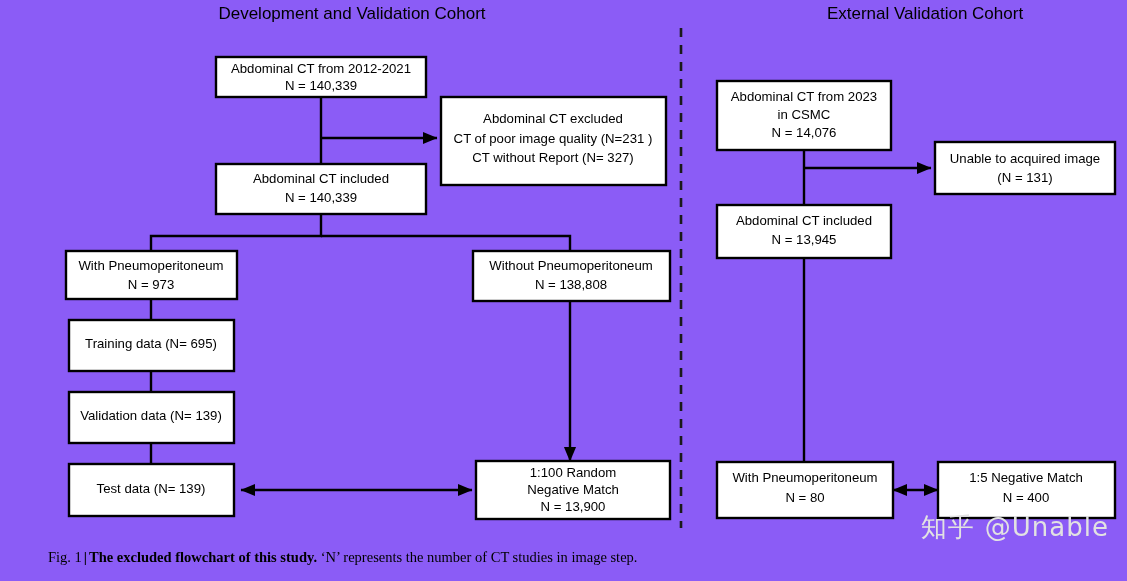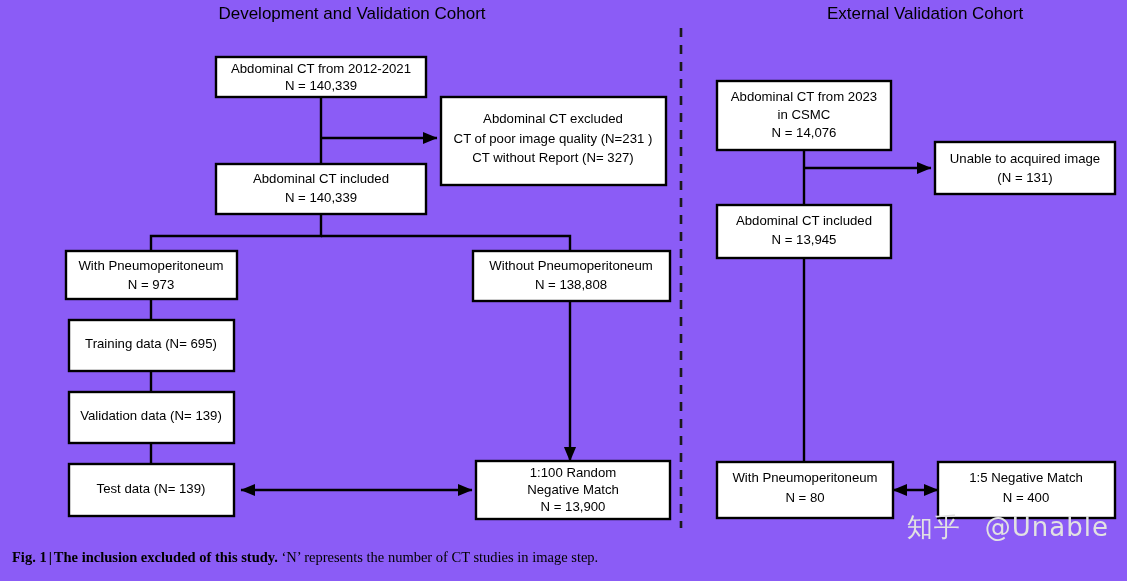--- a/index.html
+++ b/index.html
@@ -73,32 +73,32 @@
     position: absolute;
     right: 18px;
     top: 510px;
     font-family: "DejaVu Sans", sans-serif;
     font-size: 26px;
     color: #e2e2e2;
     letter-spacing: 1px;
     white-space: nowrap;
     user-select: none;
   }
-  .watermark .wm-cn { margin-right: 24px; }
+  .watermark .wm-cn { margin-right: 10px; }
   #caption {
     position: absolute;
     left: 12px;
     top: 548px;
     width: 1100px;
     font-family: "Liberation Serif", serif;
     font-size: 14.5px;
     color: #000000;
     line-height: 1.3;
   }
-  #caption .cap-fig { font-weight: bold; }
+  #caption .cap-fig { font-weight: normal; margin-left: 36px; }
   #caption .cap-bar { font-weight: bold; padding: 0 2px; }
   #caption .cap-title { font-weight: bold; }
   #caption .cap-rest { font-weight: normal; }
 </style>
 </head>
 <body>
 
 <div id="figure-root">
 
   <svg id="flow-svg" viewBox="0 0 1127 581">
@@ -219,16 +219,16 @@
       <text class="node-text" x="1026" y="479">1:5 Negative Match</text>
       <text class="node-text" x="1026" y="499">N = 400</text>
     </g>
   </svg>
 
   <div class="watermark">
     <span class="wm-cn">知乎</span><span>@Unable</span>
   </div>
 
   <div id="caption">
-    <span class="cap-fig">Fig. 1</span><span class="cap-bar">|</span><span class="cap-title">The inclusion excluded of this study.</span> <span class="cap-rest">‘N’ represents the number of CT studies in image step.</span>
+    <span class="cap-fig">Fig. 1</span><span class="cap-bar">|</span><span class="cap-title">The excluded flowchart of this study.</span> <span class="cap-rest">‘N’ represents the number of CT studies in image step.</span>
   </div>
 
 </div>
 
 </body></html>

